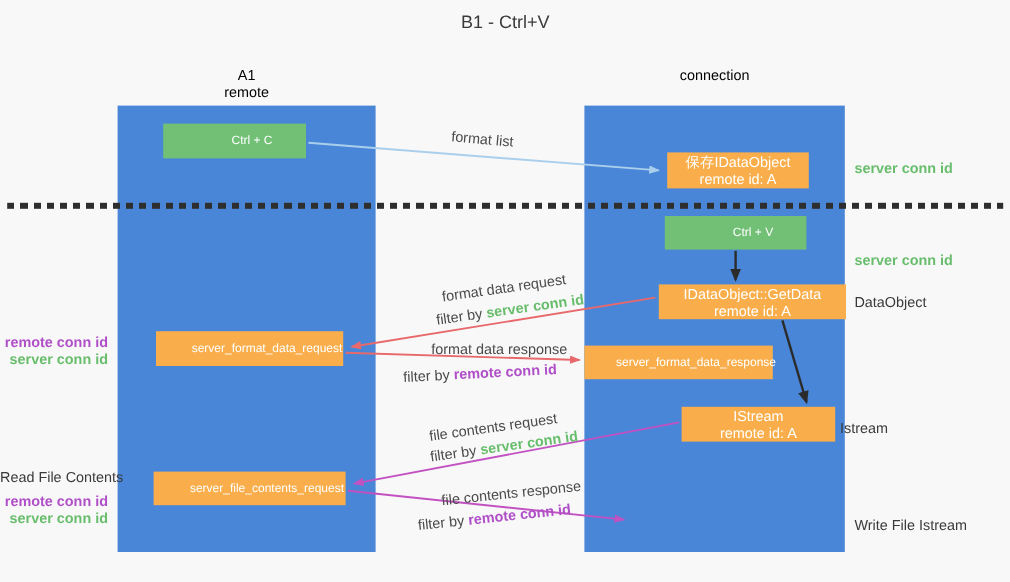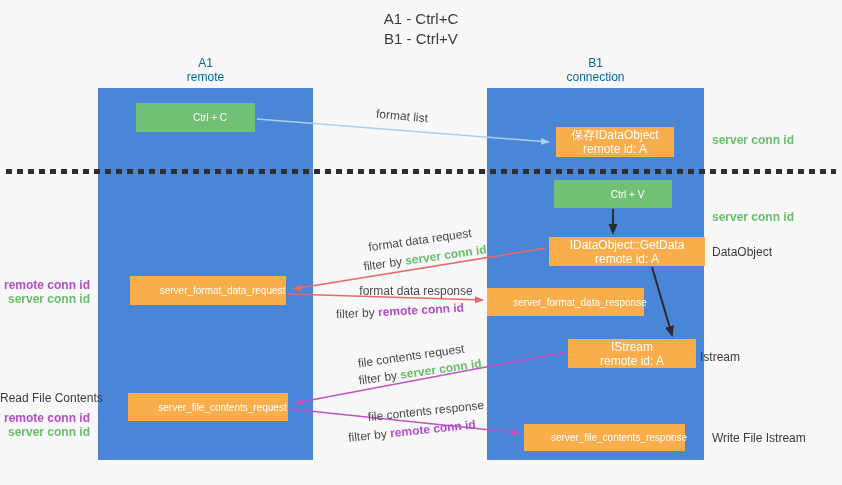--- a/index.html
+++ b/index.html
@@ -13,21 +13,21 @@
     --arrow-blue:#A9CFEC;
     --arrow-black:#2B2B2B;
     --text-dark:#3C3C3C;
   }
   *{box-sizing:border-box;margin:0;padding:0;}
   html,body{background:#f8f8f8;}
   body{font-family:"Liberation Sans",sans-serif;color:var(--text-dark,#3C3C3C);}
   #stage{position:relative;width:842px;height:485px;background:#f8f8f8;overflow:hidden;}
 
   .title{position:absolute;left:0;right:0;top:9px;text-align:center;font-size:15px;line-height:20px;color:#3a3a3a;}
-  .col-header{position:absolute;text-align:center;font-size:12px;line-height:14px;color:#0369a1;}
+  .col-header{position:absolute;text-align:center;font-size:12px;line-height:14px;color:#000000;}
   .col-header.a1{left:98px;width:215px;top:56px;}
   .col-header.b1{left:487px;width:217px;top:56px;}
 
   .column{position:absolute;top:88px;height:372px;background:var(--column-blue,#4A86D8);z-index:1;}
   .column.a1{left:98px;width:215px;}
   .column.b1{left:487px;width:217px;}
 
   #arrow-layer{position:absolute;left:0;top:0;z-index:2;}
 
   .node{position:absolute;display:flex;flex-direction:column;align-items:center;justify-content:center;
@@ -73,30 +73,28 @@
   .st-black{stroke:var(--arrow-black,#2B2B2B);stroke-width:2;fill:none;}
   .st-red{stroke:var(--arrow-red,#E8696B);stroke-width:1.6;fill:none;}
   .st-magenta{stroke:var(--arrow-magenta,#C251C2);stroke-width:1.6;fill:none;}
 </style>
 </head>
 <body>
 
 <div id="stage">
 
   <div class="title">
-    <div>A1 - Ctrl+C</div>
     <div>B1 - Ctrl+V</div>
   </div>
 
   <div class="col-header a1">
     <div>A1</div>
     <div>remote</div>
   </div>
   <div class="col-header b1">
-    <div>B1</div>
     <div>connection</div>
   </div>
 
   <div class="column a1"></div>
   <div class="column b1"></div>
 
   <svg id="arrow-layer" width="842" height="485" viewBox="0 0 842 485">
     <defs>
       <marker id="arr-blue" markerUnits="userSpaceOnUse" markerWidth="10" markerHeight="9" refX="8" refY="3.5" orient="auto">
         <path class="mk-blue" d="M0,0 L9,3.5 L0,7 Z"></path>
@@ -150,23 +148,20 @@
 
   <div class="node orange n-istream">
     <span class="ln">IStream</span>
     <span class="ln">remote id: A</span>
   </div>
 
   <div class="node orange single n-file-req">
     <span>server_file_contents_request</span>
   </div>
 
-  <div class="node orange single n-file-resp">
-    <span>server_file_contents_response</span>
-  </div>
 
   <div class="arrow-label rot-p5" style="left:402px;top:116px;">format list</div>
 
   <div class="arrow-label rot-m8" style="left:420px;top:240px;">format data request</div>
   <div class="arrow-label rot-m8" style="left:425px;top:258px;">
     <span>filter by</span>
     <span class="green-t">server conn id</span>
   </div>
 
   <div class="arrow-label" style="left:416px;top:291px;">format data response</div>

